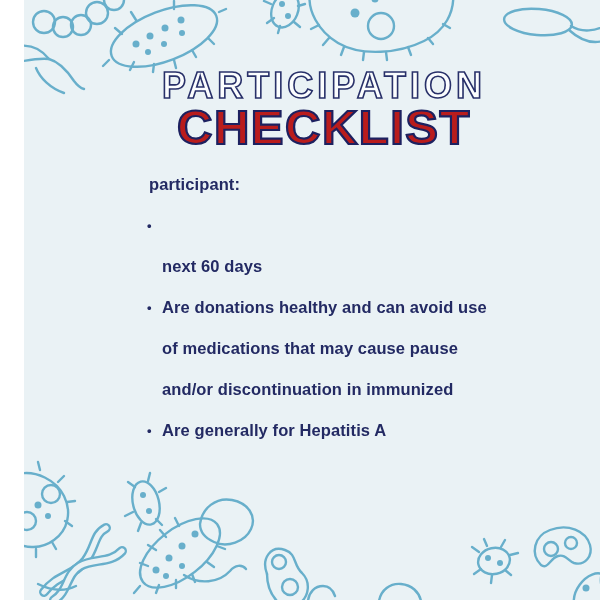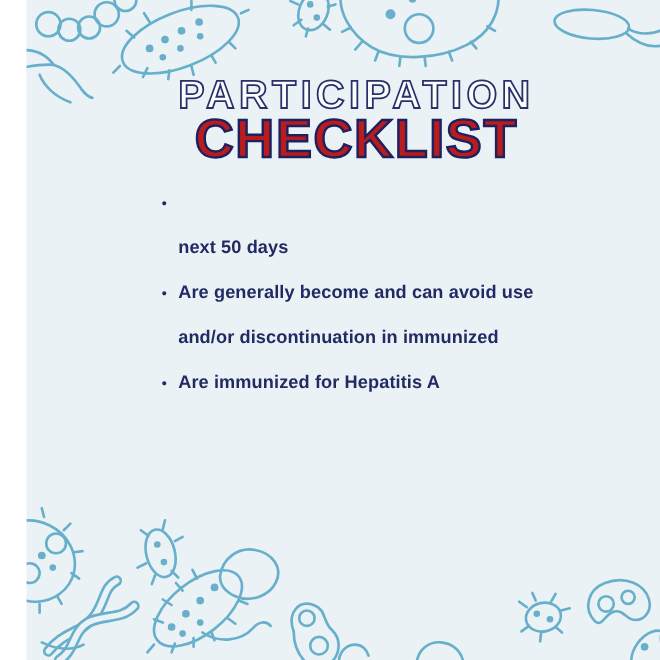--- a/index.html
+++ b/index.html
@@ -210,37 +210,44 @@
     </g>
   </svg>
 
   <svg class="title-outline" width="600" height="50" viewBox="0 0 600 50">
     <text x="300" y="36" text-anchor="middle">PARTICIPATION</text>
   </svg>
 
   <div class="title-solid">CHECKLIST</div>
 
   <div class="content">
+    <div class="row indent">
+      <p>participant:</p>
+    </div>
 
     <div class="row">
       <span class="marker">•</span>
     </div>
     <div class="row">
       <span class="marker"></span>
-      <p>next 50 days</p>
+      <p>next 60 days</p>
     </div>
 
     <div class="row">
       <span class="marker">•</span>
-      <p>Are generally become and can avoid use</p>
+      <p>Are donations healthy and can avoid use</p>
+    </div>
+    <div class="row">
+      <span class="marker"></span>
+      <p>of medications that may cause pause</p>
     </div>
     <div class="row">
       <span class="marker"></span>
       <p>and/or discontinuation in immunized</p>
     </div>
 
     <div class="row">
       <span class="marker">•</span>
-      <p>Are immunized for Hepatitis A</p>
+      <p>Are generally for Hepatitis A</p>
     </div>
   </div>
 
 </div>
 
 </body></html>

